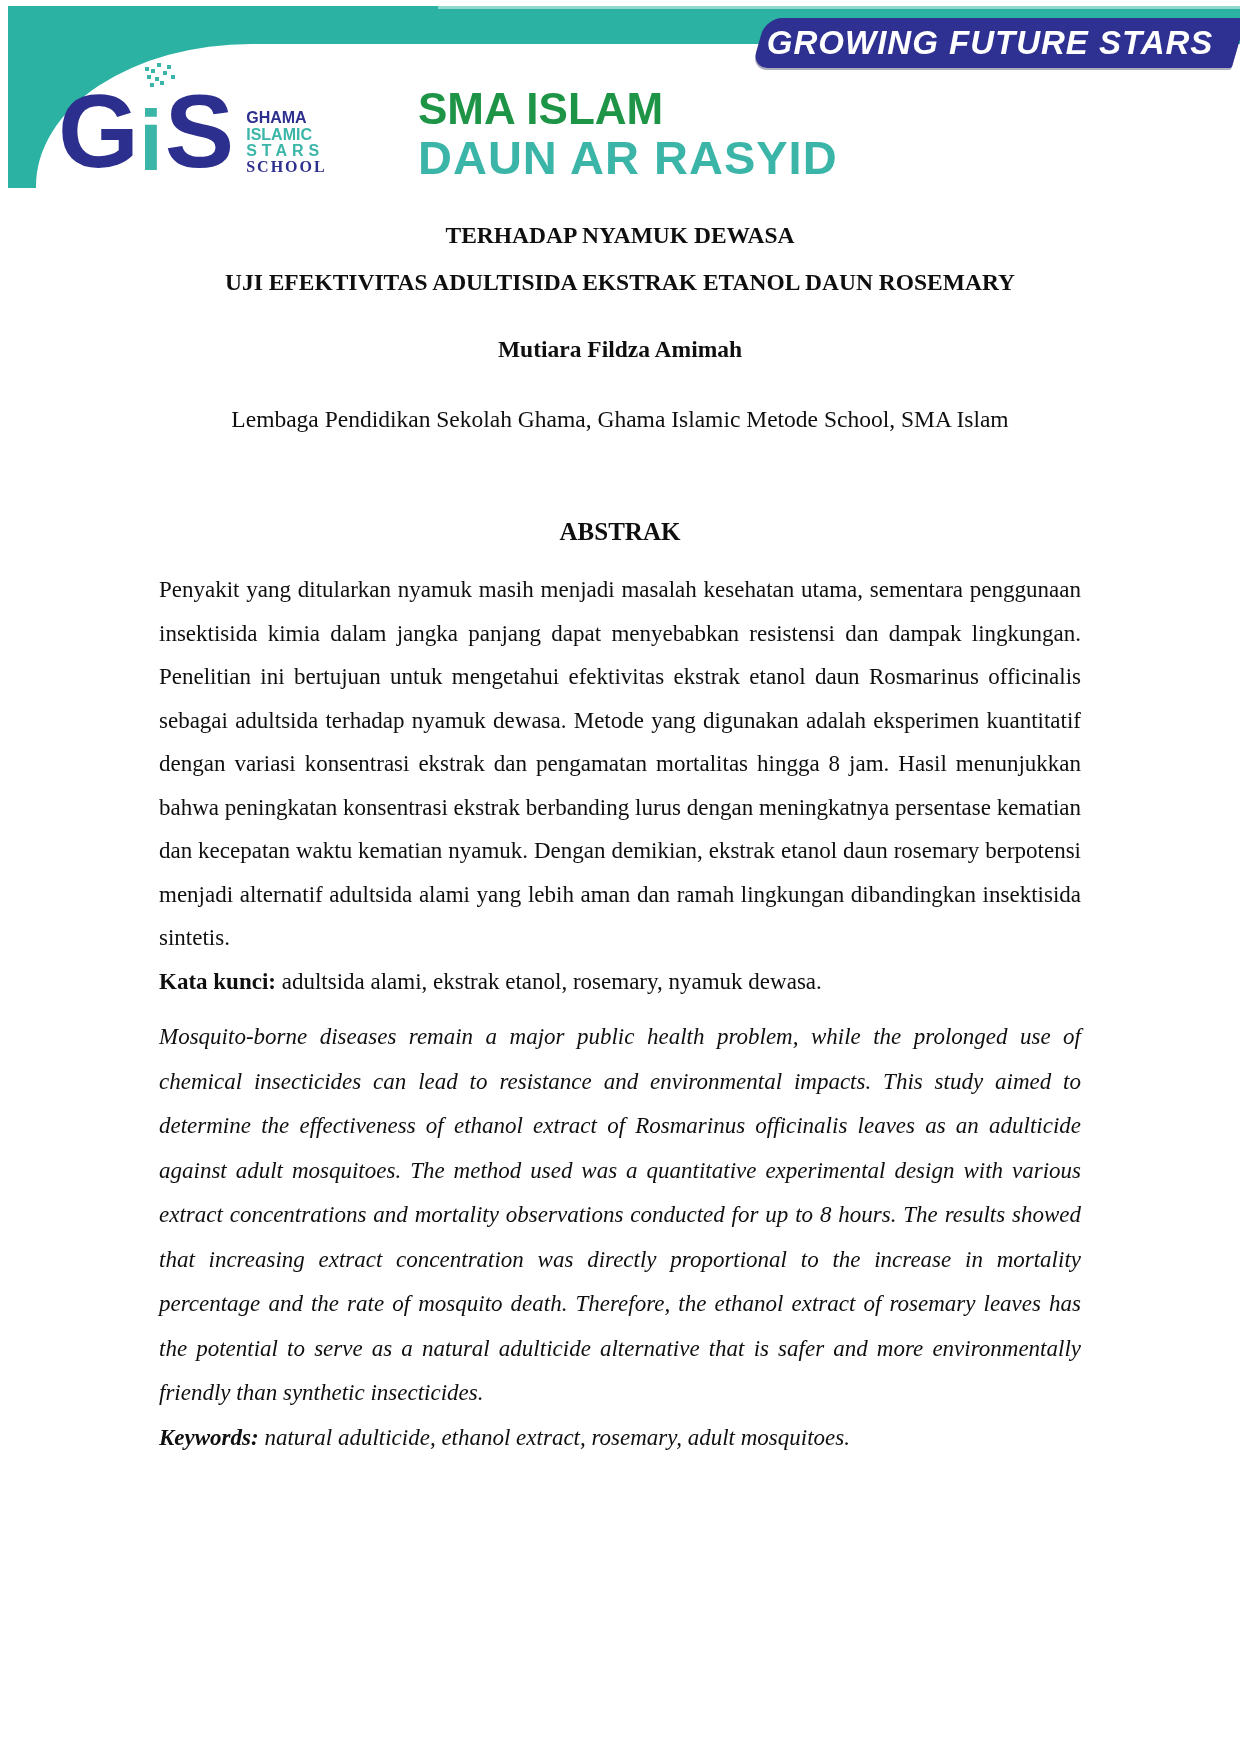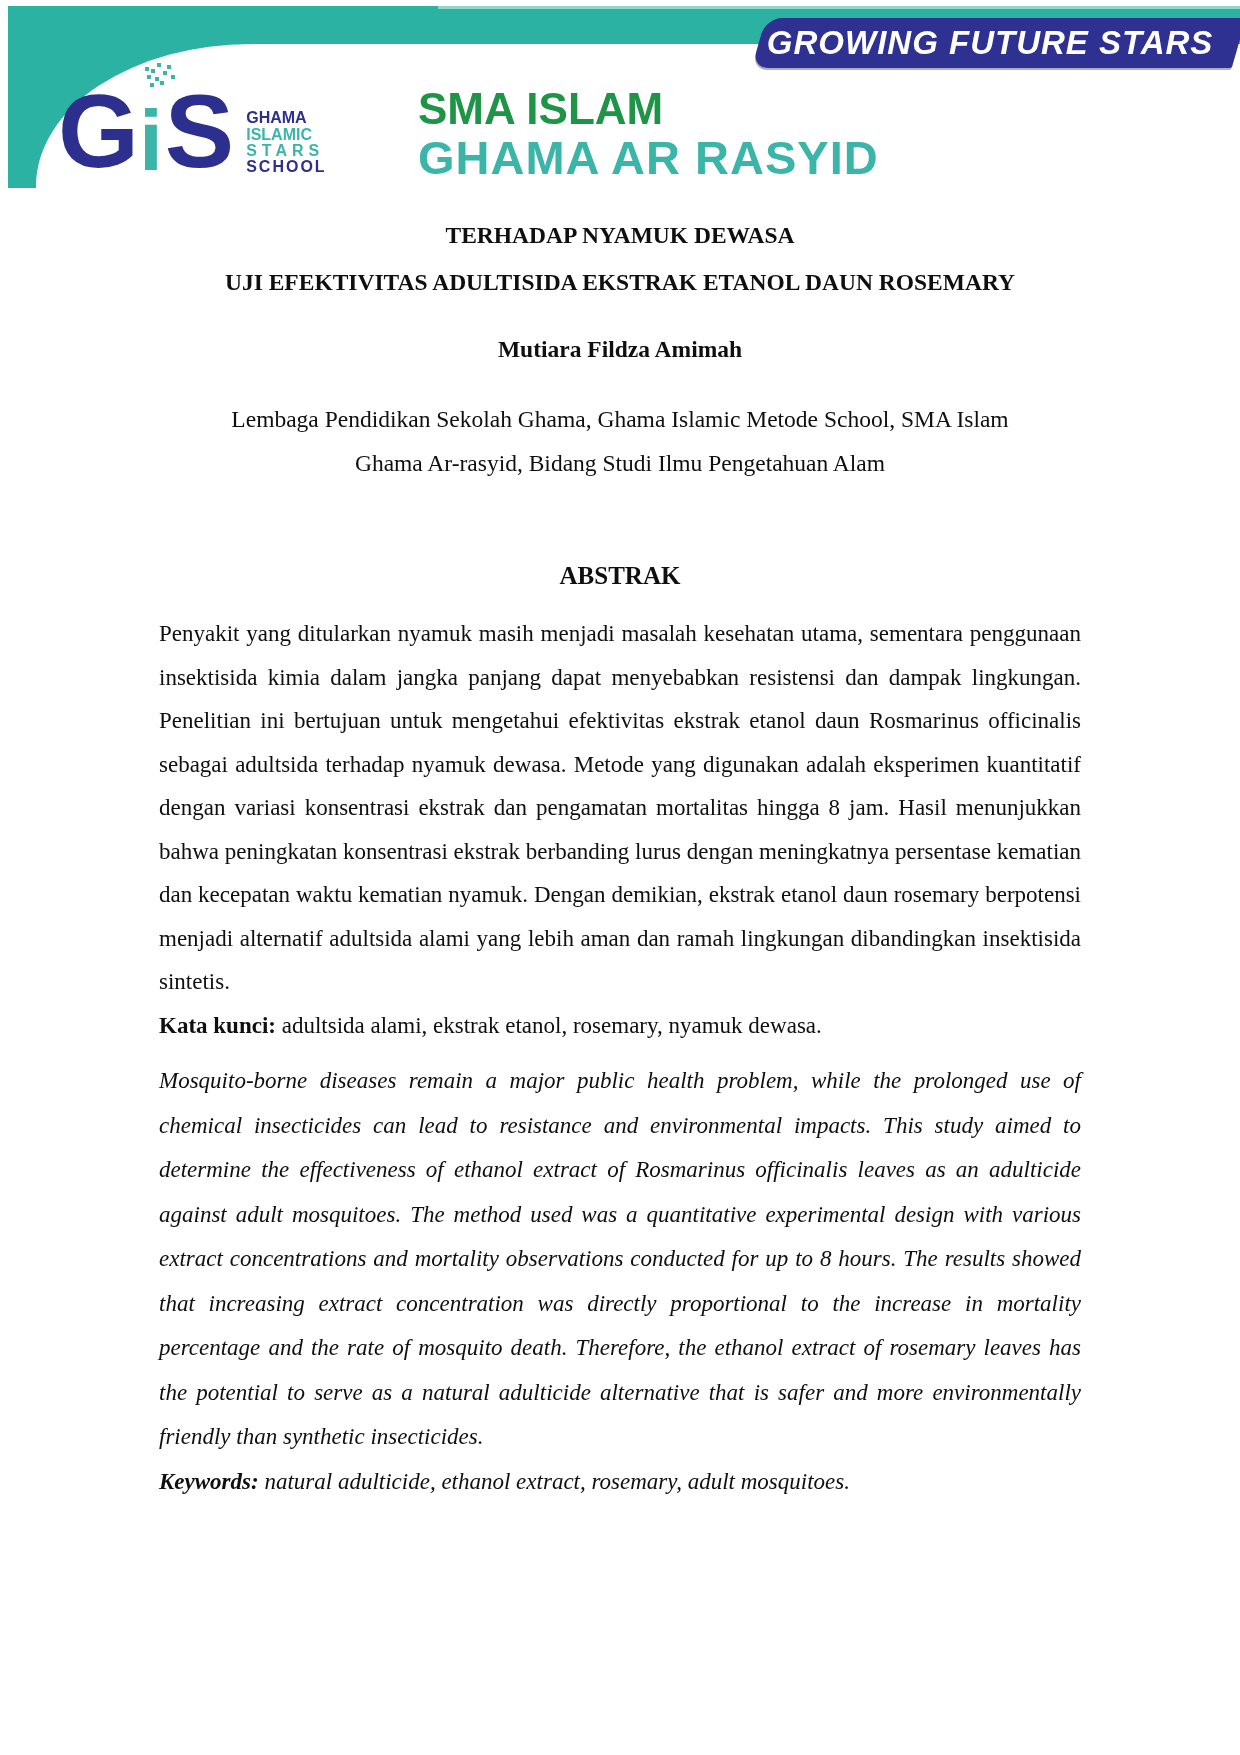--- a/index.html
+++ b/index.html
@@ -70,21 +70,21 @@
       5px 16px 0 var(--logo-teal),22px -2px 0 var(--logo-teal),
       26px 8px 0 var(--logo-teal);
   }
   .logo-stack{
     font-family:"Liberation Sans", sans-serif;font-weight:bold;
     margin:0 0 4px 12px;line-height:1.02;font-size:16px;
   }
   .logo-stack .navy{color:var(--navy);}
   .logo-stack .teal{color:var(--logo-teal);}
   .logo-stack .spread{letter-spacing:5px;}
-  .logo-stack .spread2{letter-spacing:2px;}
+  .logo-stack .spread2{letter-spacing:2px;font-family:Liberation Serif, serif;}
   
   .school-name{
     position:absolute;left:418px;top:86px;
     font-family:"Liberation Sans", sans-serif;font-weight:bold;
     line-height:1.06;letter-spacing:0;
   }
   .school-line1{font-size:44px;color:var(--green);}
   .school-line2{font-size:47px;color:var(--logo-teal);letter-spacing:1px;}
   
   .doc{
@@ -134,35 +134,34 @@
     <div class="logo-stack">
       <div class="navy">GHAMA</div>
       <div class="teal">ISLAMIC</div>
       <div class="teal spread">STARS</div>
       <div class="navy spread2">SCHOOL</div>
     </div>
   </div>
 
   <div class="school-name">
     <div class="school-line1">SMA ISLAM</div>
-    <div class="school-line2">GHAMA AR RASYID</div>
+    <div class="school-line2">DAUN AR RASYID</div>
   </div>
 </div>
 
 <div class="doc">
   <h1 class="title">
     <span style="display:block">TERHADAP NYAMUK DEWASA</span>
     <span style="display:block">UJI EFEKTIVITAS ADULTISIDA EKSTRAK ETANOL DAUN ROSEMARY</span>
   </h1>
 
   <div class="author">Mutiara Fildza Amimah</div>
 
   <div class="affiliation">
     <span style="display:block">Lembaga Pendidikan Sekolah Ghama, Ghama Islamic Metode School, SMA Islam</span>
-    <span style="display:block">Ghama Ar-rasyid, Bidang Studi Ilmu Pengetahuan Alam</span>
   </div>
 
   <div class="section-heading">ABSTRAK</div>
 
   <p class="para">Penyakit yang ditularkan nyamuk masih menjadi masalah kesehatan utama, sementara penggunaan insektisida kimia dalam jangka panjang dapat menyebabkan resistensi dan dampak lingkungan. Penelitian ini bertujuan untuk mengetahui efektivitas ekstrak etanol daun Rosmarinus officinalis sebagai adultsida terhadap nyamuk dewasa. Metode yang digunakan adalah eksperimen kuantitatif dengan variasi konsentrasi ekstrak dan pengamatan mortalitas hingga 8 jam. Hasil menunjukkan bahwa peningkatan konsentrasi ekstrak berbanding lurus dengan meningkatnya persentase kematian dan kecepatan waktu kematian nyamuk. Dengan demikian, ekstrak etanol daun rosemary berpotensi menjadi alternatif adultsida alami yang lebih aman dan ramah lingkungan dibandingkan insektisida sintetis.</p>
 
   <p class="para kw-line" style="margin-top:0">
     <span class="kw-label">Kata kunci:</span><span class="kw-text"> adultsida alami, ekstrak etanol, rosemary, nyamuk dewasa.</span>
   </p>
 

